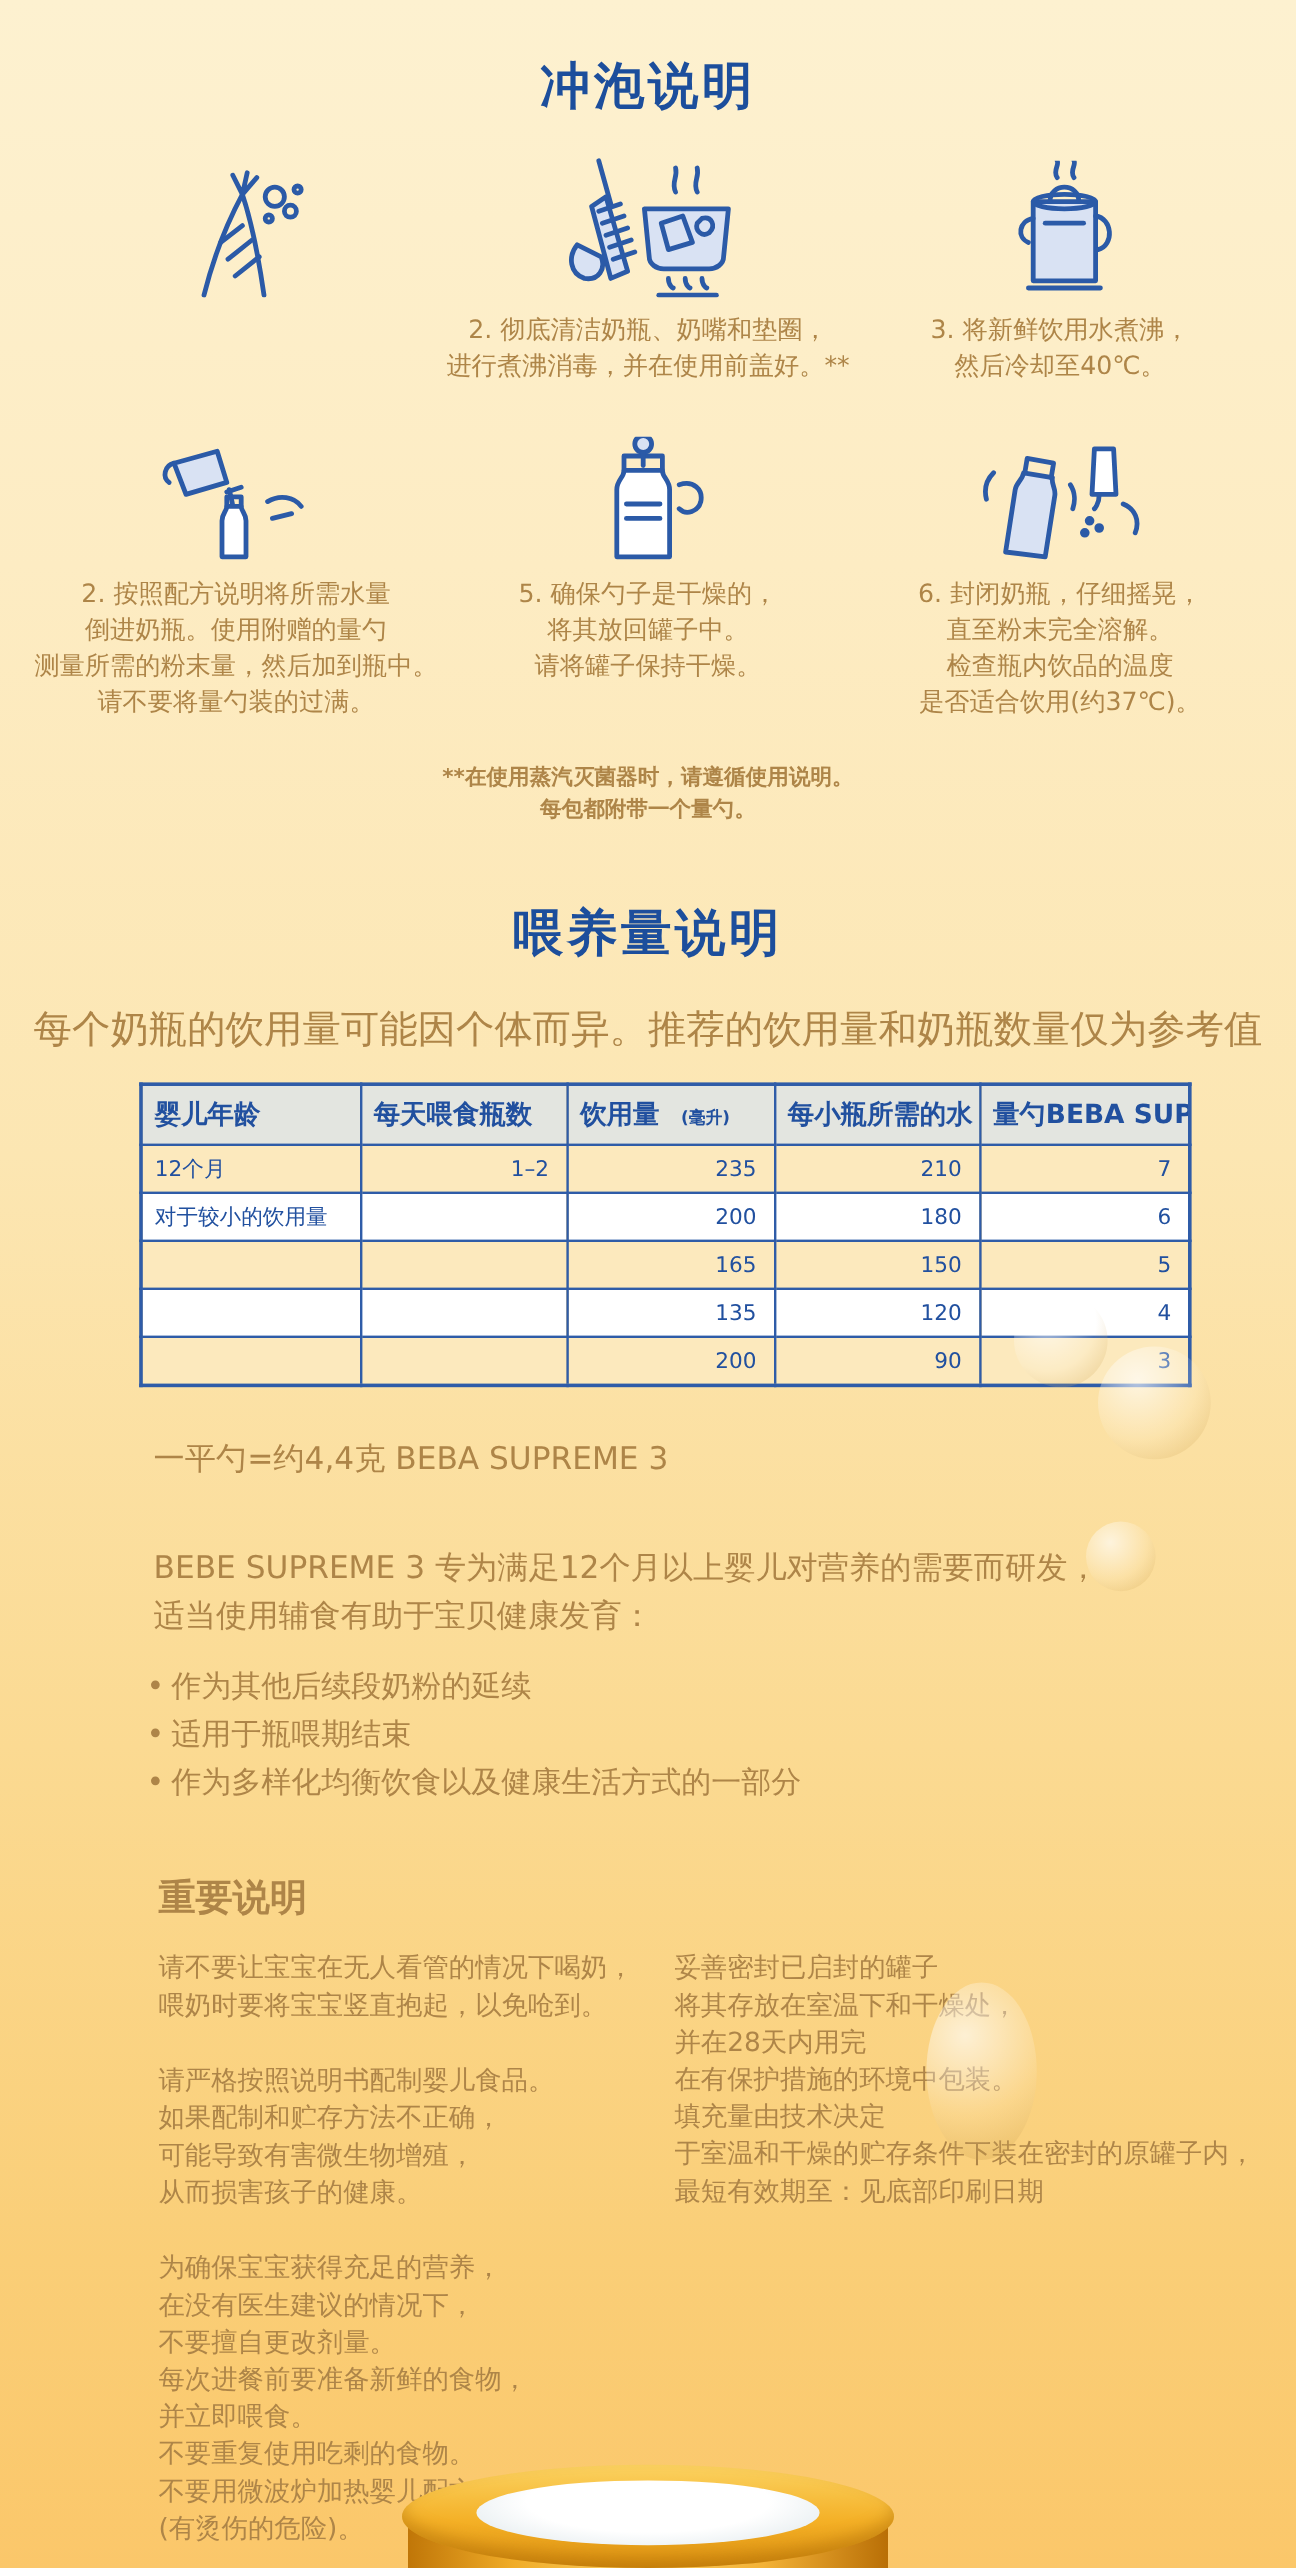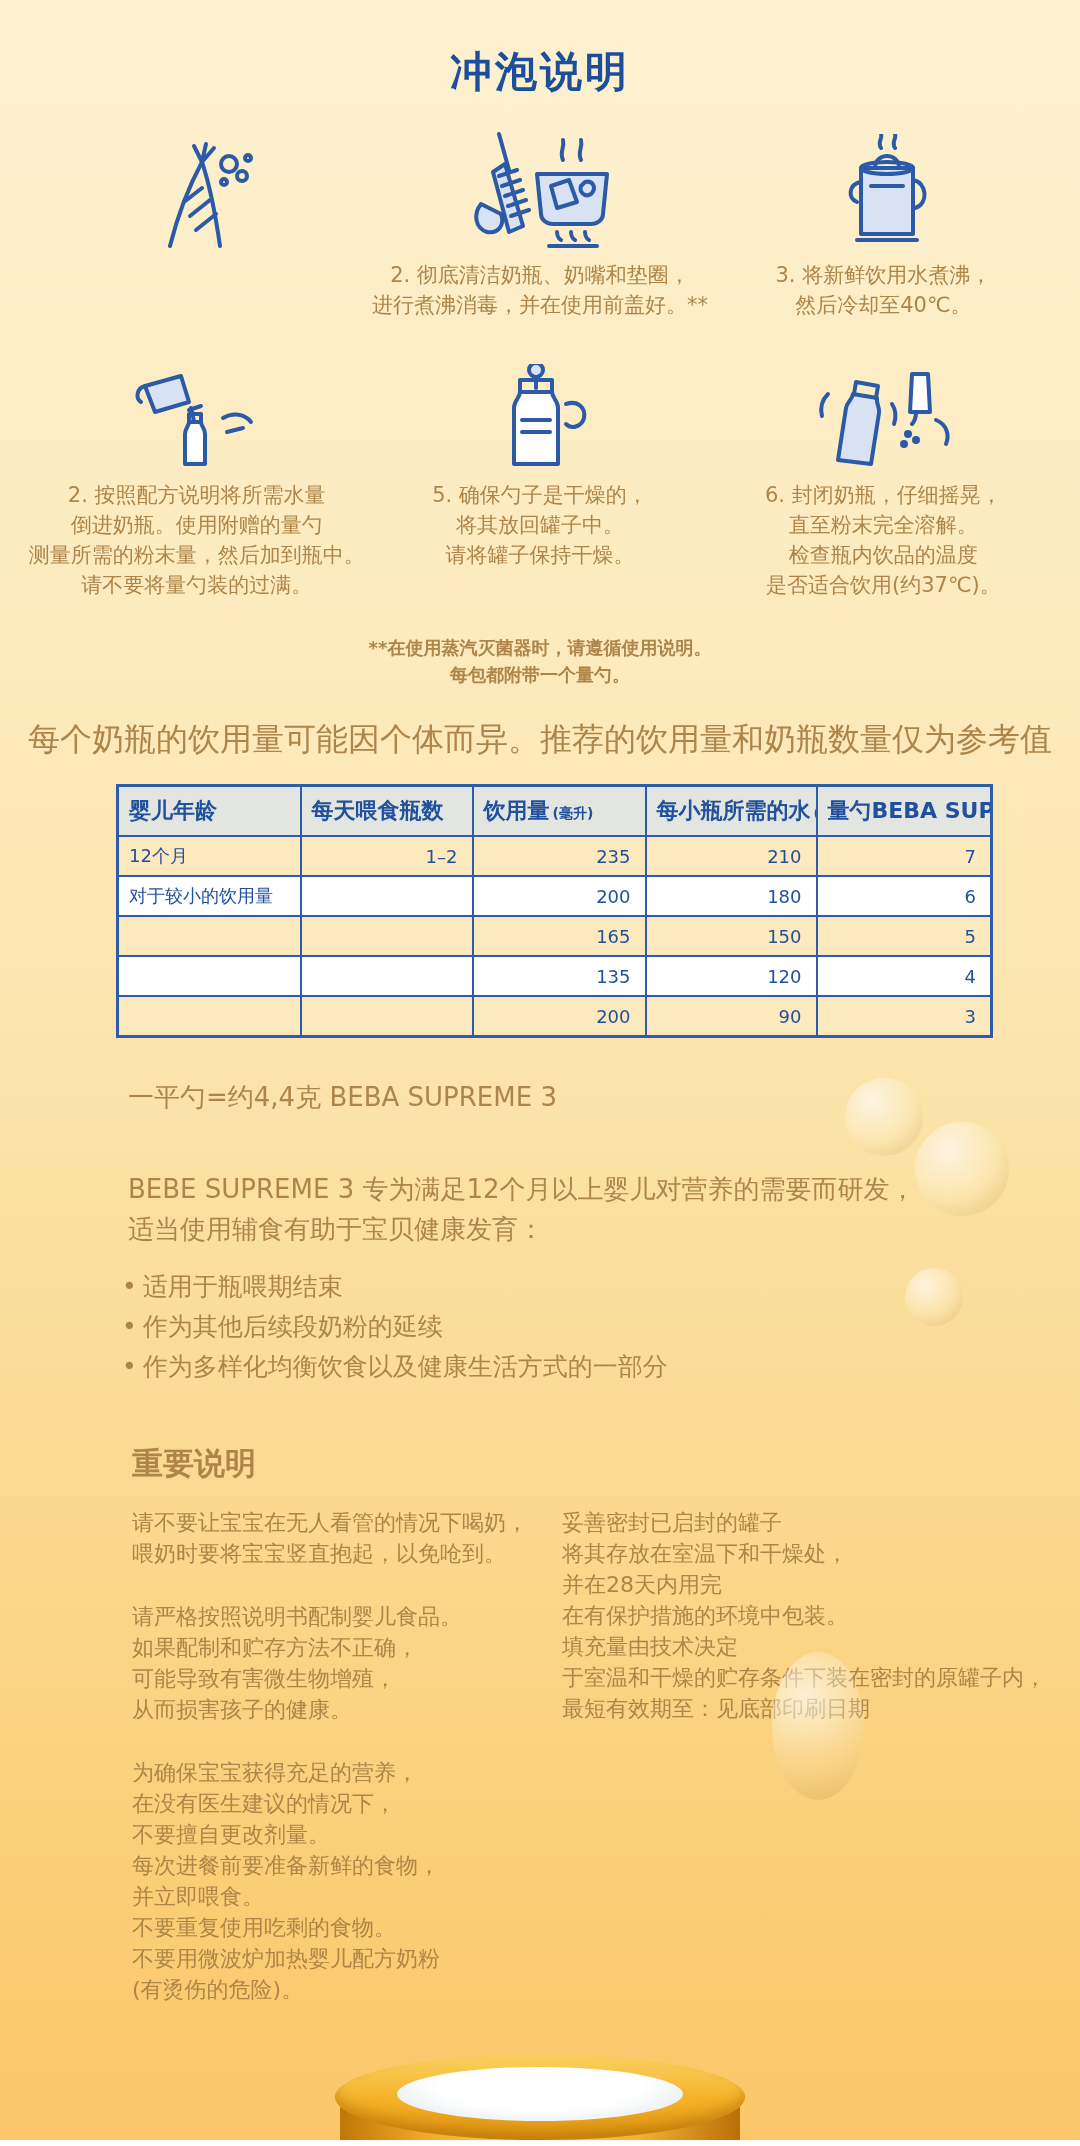--- a/index.html
+++ b/index.html
@@ -35,21 +35,21 @@
     border-collapse:collapse;table-layout:fixed;
     margin:22px 0 0 116px;width:874px;
     border:3px solid #2F5CA8;
   }
   .feed-table th,.feed-table td{border:2px solid #2F5CA8;overflow:hidden;}
   .feed-table th{
     background:#E3E5E0;text-align:left;
     color:#21509F;font-size:22px;font-weight:bold;
     padding:9px 8px 9px 10px;white-space:nowrap;
   }
-  .feed-table th .unit{font-size:14px;font-weight:bold;margin-left:3px;}
+  .feed-table th .unit{font-size:14px;font-weight:bold;margin-left:18px;}
   .feed-table td{
     color:#21509F;font-size:18px;padding:7px 10px;height:24px;
     background:#FFFFFF;
   }
   .feed-table tr.cream td{background:#FCE9BD;}
   .feed-table td.num{text-align:right;padding-right:14px;}
   .scoop-note{margin:42px 0 0 128px;color:#AE8548;font-size:26px;}
   .intro{
     margin:54px 0 0 128px;color:#AE8548;font-size:26px;line-height:40px;
     white-space:pre-line;
@@ -200,20 +200,21 @@
 检查瓶内饮品的温度
 是否适合饮用(约37℃)。</p>
       </div>
     </div>
 
     <p class="footnote">**在使用蒸汽灭菌器时，请遵循使用说明。
 每包都附带一个量勺。</p>
   </section>
 
   <section>
+    <h2 class="blue-title" style="padding-top:62px;">喂养量说明</h2>
     <p class="subtitle">每个奶瓶的饮用量可能因个体而异。推荐的饮用量和奶瓶数量仅为参考值</p>
 
     <table class="feed-table">
       <colgroup>
         <col style="width:183px">
           <col style="width:172px">
           <col style="width:173px">
           <col style="width:171px">
           <col style="width:175px">
       </colgroup>
@@ -264,22 +265,22 @@
         </tr>
       </tbody>
     </table>
 
     <p class="scoop-note">一平勺=约4,4克 BEBA SUPREME 3</p>
 
     <p class="intro">BEBE SUPREME 3 专为满足12个月以上婴儿对营养的需要而研发，
 适当使用辅食有助于宝贝健康发育：</p>
 
     <ul class="bullets">
+      <li>作为其他后续段奶粉的延续</li>
       <li>适用于瓶喂期结束</li>
-      <li>作为其他后续段奶粉的延续</li>
       <li>作为多样化均衡饮食以及健康生活方式的一部分</li>
     </ul>
   </section>
 
   <section>
     <h3 class="important-title">重要说明</h3>
     <div class="cols">
       <div class="col-left">
         <p>请不要让宝宝在无人看管的情况下喝奶，
 喂奶时要将宝宝竖直抱起，以免呛到。</p>

